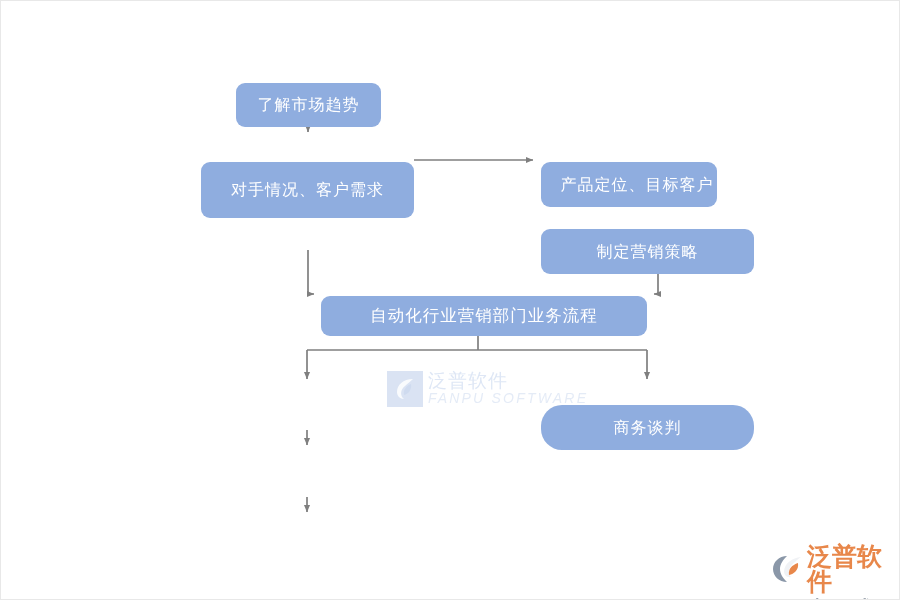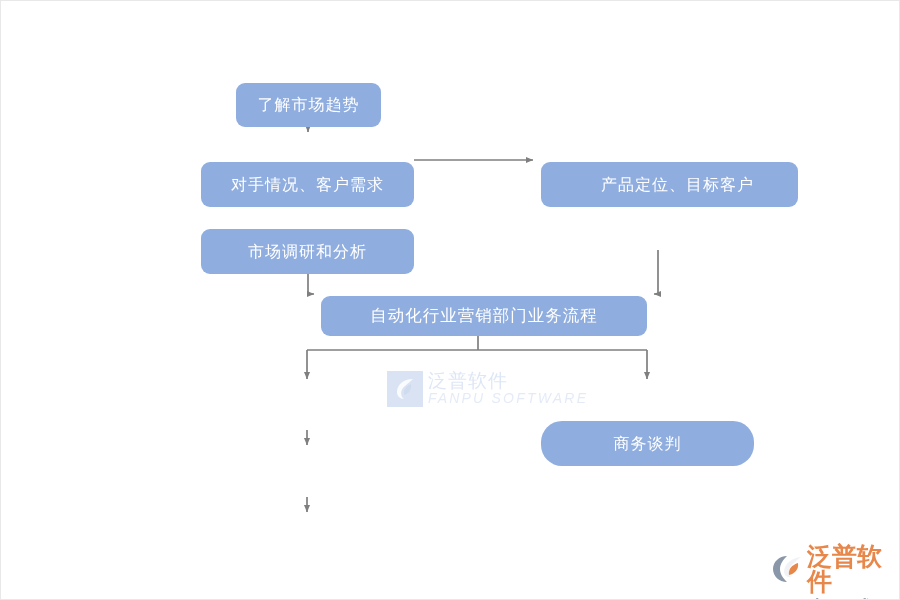--- a/index.html
+++ b/index.html
@@ -178,33 +178,33 @@
       </svg>
     </div>
     <div class="wm-text-zone">
       <div class="wm-cn">泛普软件</div>
       <div class="wm-en">FANPU SOFTWARE</div>
     </div>
   </div>
 
   <div class="node" style="left:235px; top:58px; width:145px; height:44px;">了解市场趋势</div>
 
-  <div class="node" style="left:200px; top:137px; width:213px; height:45px;font-family:Liberation Serif, serif;">对手情况、客户需求</div>
-
-  <div class="node" style="left:200px; top:204px; width:213px; height:45px;">市场调研和分析</div>
-
-  <div class="node" style="left:540px; top:137px; width:257px; height:45px;padding-left:16px;">产品定位、目标客户</div>
-
+  <div class="node" style="left:200px; top:137px; width:213px; height:56px;font-family:Liberation Serif, serif;">对手情况、客户需求</div>
+
+
+  <div class="node" style="left:540px; top:137px; width:176px; height:45px;padding-left:16px;">产品定位、目标客户</div>
+
+  <div class="node" style="left:540px; top:204px; width:213px; height:45px;">制定营销策略</div>
 
   <div class="node wide-center" style="left:320px; top:271px; width:326px; height:40px;">自动化行业营销部门业务流程</div>
 
 
 
 
-  <div class="node" style="left:540px; top:396px; width:213px; height:45px;border-radius:21px;">商务谈判</div>
+  <div class="node" style="left:540px; top:380px; width:213px; height:45px;border-radius:21px;">商务谈判</div>
 
 
   <div id="brand">
     <div class="brand-row">
       <div class="brand-mark">
         <svg width="34" height="30" viewBox="0 0 34 30">
           <path d="M16,2 C8,2 2,8 2,15 C2,22 8,28 16,28 C12,24 9,20 9,15 C9,10 12,6 16,2 z" fill="#8a97a8"></path>
           <path d="M30,3 C21,4 14,9 13,17 C13,21 16,24 20,23 C16,19 18,12 24,8 C26,6 28,4 30,3 z" fill="#f0f2f5"></path>
           <path d="M27,9 C21,11 17,15 18,21 C23,20 28,16 27,9 z" fill="#e8874a"></path>
         </svg>

